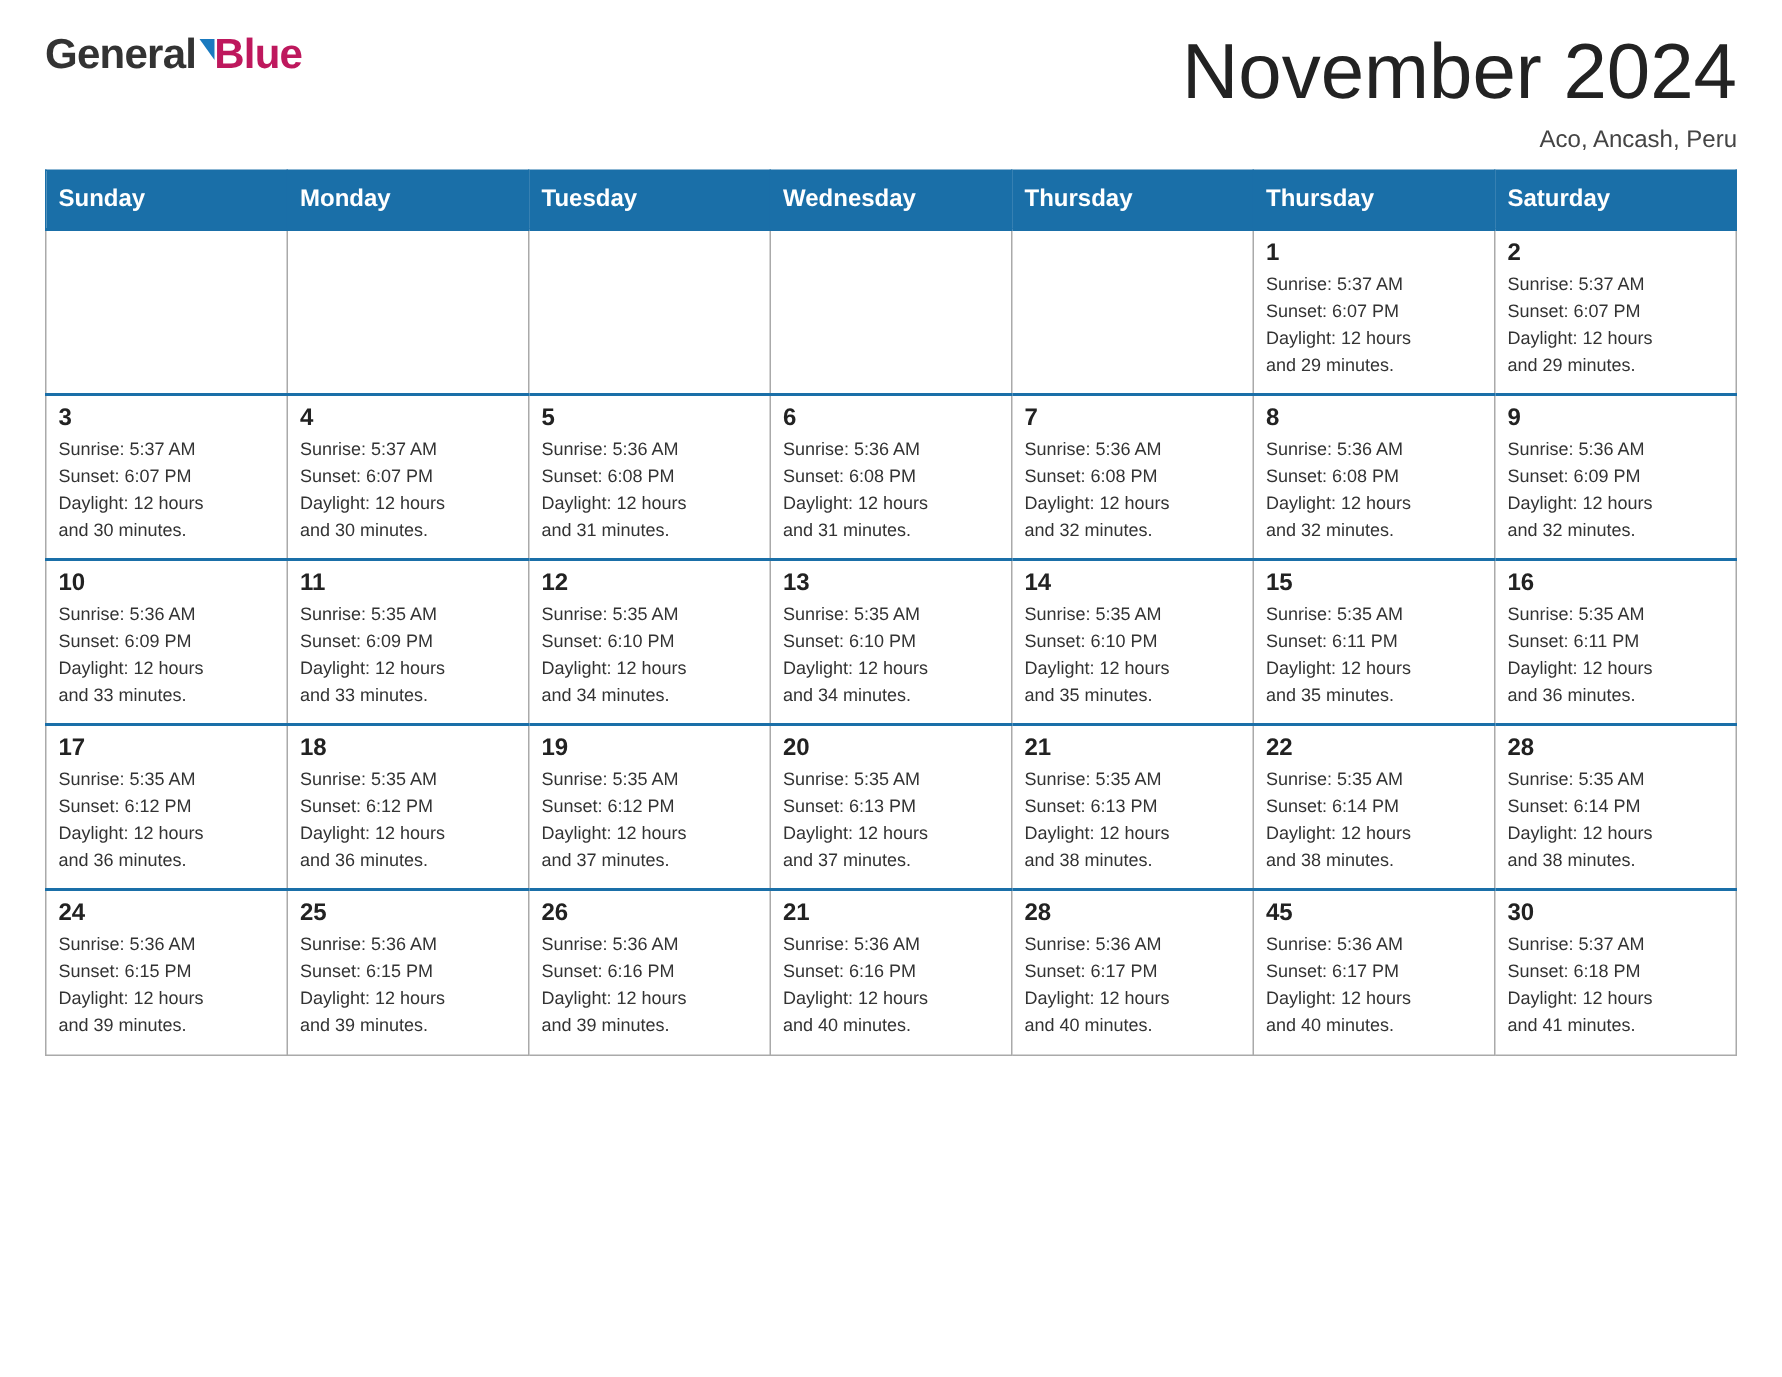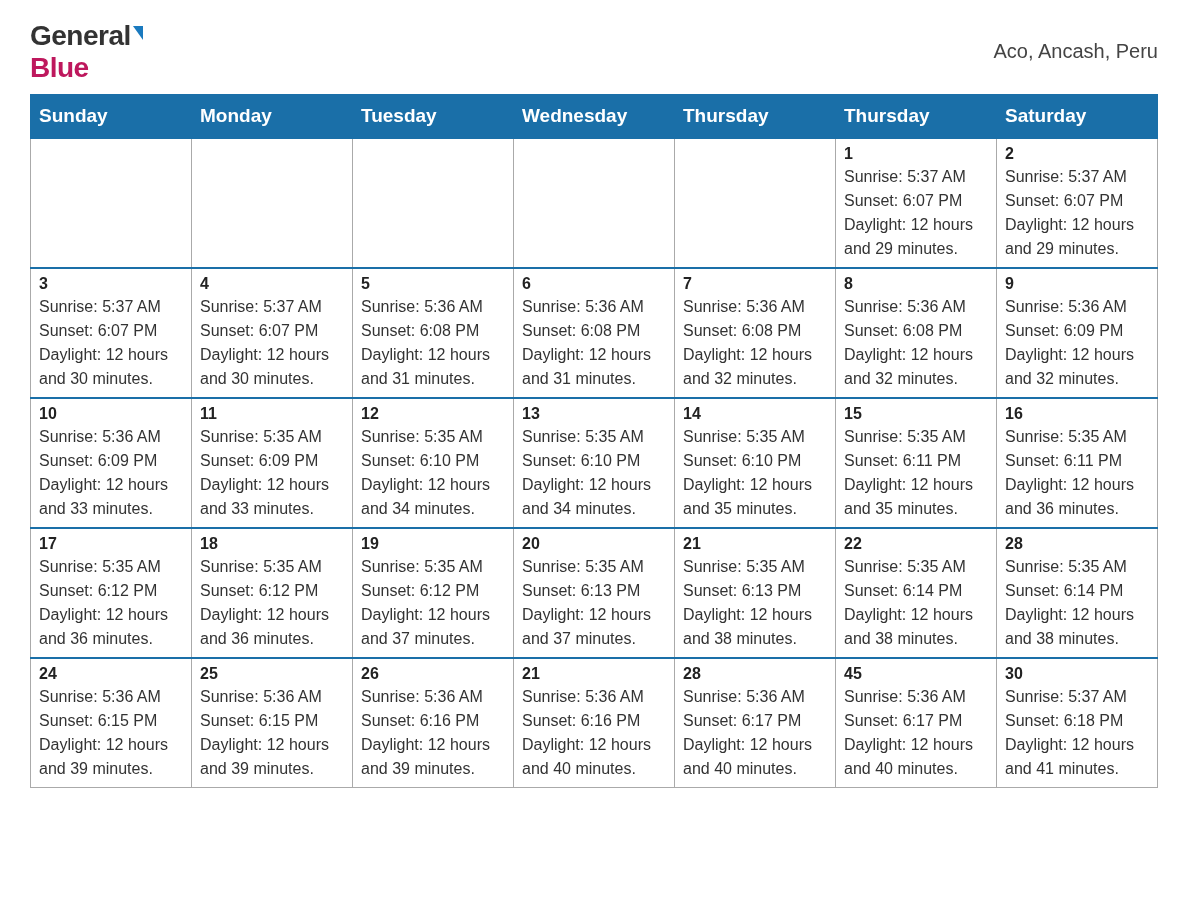--- a/index.html
+++ b/index.html
@@ -11,22 +11,21 @@
       min-height: 918px;
     }
     .header {
       display: flex;
       justify-content: space-between;
       align-items: flex-start;
       margin-bottom: 10px;
     }
     .logo {
       display: flex;
-      flex-direction: column;
-      align-items: flex-start;
+      align-items: center;
     }
     .logo-text-general {
       font-size: 28px;
       font-weight: bold;
       color: #333;
       letter-spacing: -0.5px;
     }
     .logo-text-blue {
       font-size: 28px;
       font-weight: bold;
@@ -52,33 +51,33 @@
     .title-area {
       text-align: right;
     }
     .month-title {
       font-size: 52px;
       font-weight: normal;
       color: #222;
       line-height: 1.1;
     }
     .location {
-      font-size: 20px;
+      font-size: 16px;
       color: #444;
-      margin-top: 20px;
+      margin-top: 8px;
     }
     .calendar-table {
       width: 100%;
       border-collapse: collapse;
       margin-top: 10px;
     }
     .calendar-table th {
       background-color: #1a6fa8;
       color: #fff;
-      font-size: 19px;
+      font-size: 16px;
       font-weight: bold;
       padding: 10px 8px;
       text-align: left;
       border: 1px solid #1a6fa8;
     }
     .calendar-table td {
       border: 1px solid #aaa;
       vertical-align: top;
       padding: 6px 8px;
       width: calc(100% / 7);
@@ -93,40 +92,41 @@
       border-top: 2px solid #1a6fa8;
     }
     .day-number {
       font-size: 16px;
       font-weight: bold;
       color: #222;
       display: block;
       margin-bottom: 2px;
     }
     .day-info {
-      font-size: 16px;
+      font-size: 12px;
       color: #333;
       line-height: 1.5;
     }
     .empty-cell {
       background: #f9f9f9;
     }
   </style>
 </head>
 <body>
 
 <div class="header">
   <div class="logo">
     <div class="logo-line1">
       <span class="logo-text-general">General</span>
       <span class="logo-arrow"></span>
     </div>
     <span class="logo-text-blue">Blue</span>
   </div>
   <div class="title-area">
+    <div class="month-title">November 2024</div>
     <div class="location">Aco, Ancash, Peru</div>
   </div>
 </div>
 
 <table class="calendar-table">
   <thead>
     <tr>
     <th>Sunday</th>
         <th>Monday</th>
         <th>Tuesday</th>

